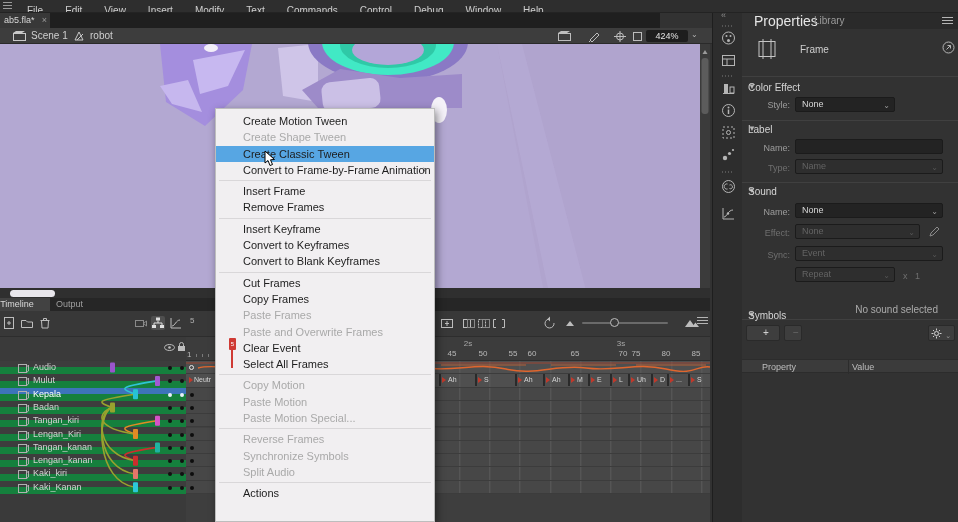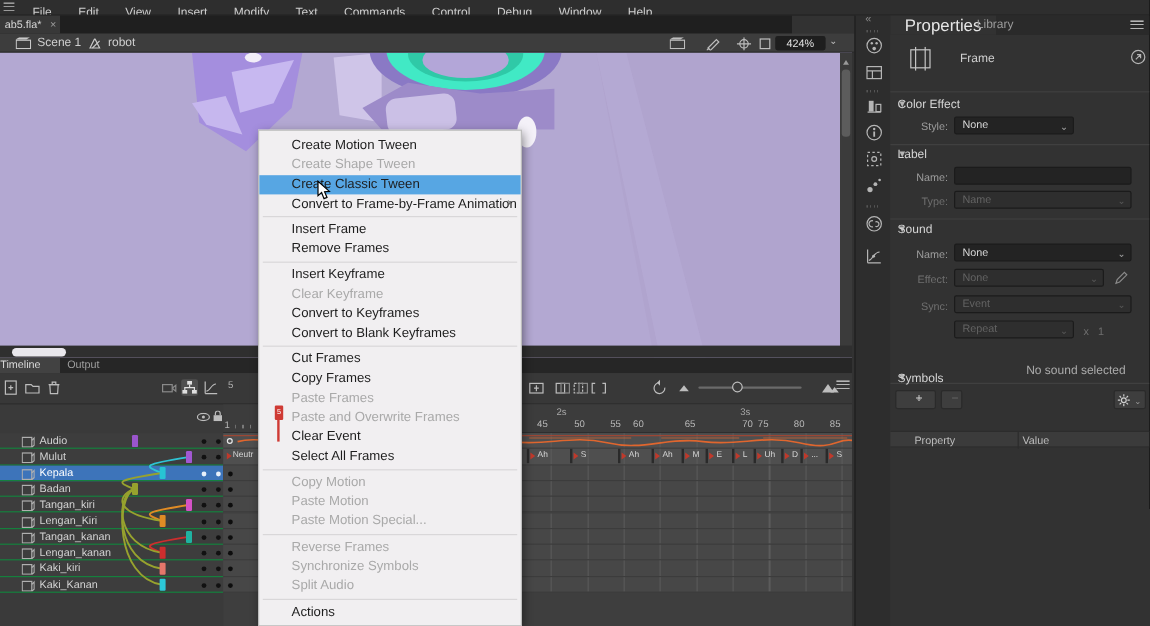--- a/index.html
+++ b/index.html
@@ -51,21 +51,21 @@
   .active-ico{background:#4f4f4f;border-radius:2px;}
   #rulerwrap{left:186px;top:39px;width:524px;height:24px;background:#3c3c3c;border-bottom:1px solid #2e2e2e;}
   .rl{position:absolute;bottom:2px;transform:translateX(-50%);font-size:8px;color:#b8b8b8;}
   .sec{position:absolute;top:2px;transform:translateX(-50%);font-size:8px;color:#a8a8a8;}
   #partial5{left:190px;top:18px;font-size:8px;color:#b0b0b0;}
   #rone{left:187px;top:52px;font-size:8px;color:#b8b8b8;}
   #rdots{left:196px;top:56px;width:18px;height:3px;
      background:repeating-linear-gradient(90deg,#7a7a7a 0 1px,transparent 1px 6px);}
   
   #layers{left:0;top:63px;width:186px;height:133px;background:#3d3d3d;}
-  .lrow{left:0;width:186px;height:13.3px;border-bottom:1px solid #15803d;}
+  .lrow{left:0;width:186px;height:13.3px;border-bottom:7px solid #15803d;}
   .lrow.sel{background:#3d74ba;text-align:center;}
   .lname{left:33px;top:1px;font-size:9px;color:#d2d2d2;}
   .lrow.sel .lname{color:#fff;}
   .licon{left:18px;top:2px;}
   .ldot{width:4px;height:4px;border-radius:50%;background:#111;top:5px;}
   .lrow.sel .ldot{background:#e8f0fa;}
   .d1{left:168px;} .d2{left:180px;}
   #parentsvg{left:0;top:63px;}
   
   #frames{left:186px;top:63px;width:524px;height:133px;background:#414141;}
@@ -714,23 +714,20 @@
       <div class="mi">
         <span>Insert Frame</span>
       </div>
       <div class="mi">
         <span>Remove Frames</span>
       </div>
       <div class="sep"></div>
       <div class="mi">
         <span>Insert Keyframe</span>
       </div>
-      <div class="mi dis">
-        <span>Clear Keyframe</span>
-      </div>
       <div class="mi">
         <span>Convert to Keyframes</span>
       </div>
       <div class="mi">
         <span>Convert to Blank Keyframes</span>
       </div>
       <div class="sep"></div>
       <div class="mi">
         <span>Cut Frames</span>
       </div>

